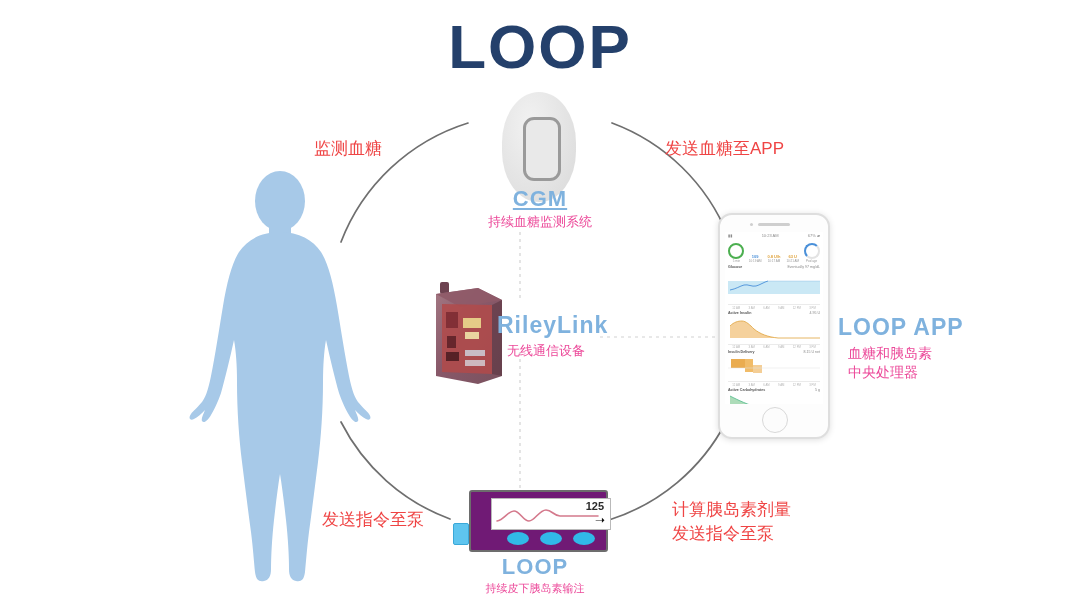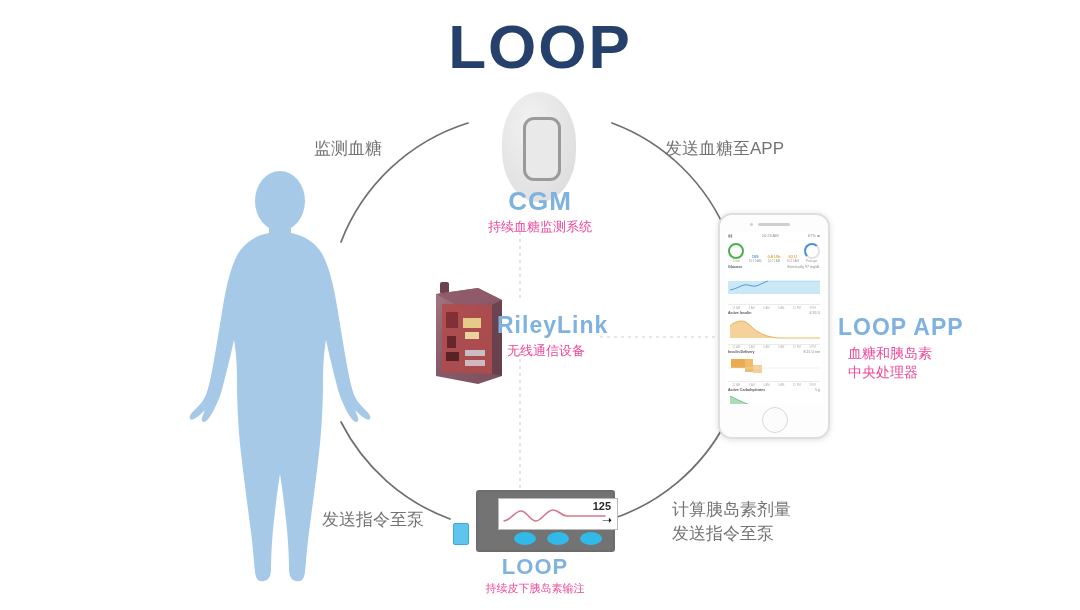--- a/index.html
+++ b/index.html
@@ -86,21 +86,21 @@
     color: #ec4899;
   }
 
   #cgm-label {
     position: absolute;
     left: 440px;
     top: 186px;
     width: 200px;
     text-align: center;
   }
-  #cgm-label .dev-title { font-size: 26px; }
+  #cgm-label .dev-title { font-size: 22px; text-decoration: underline; }
   #cgm-label .dev-sub { font-size: 13px; margin-top: 1px; }
 
   #csii-label {
     position: absolute;
     left: 435px;
     top: 554px;
     width: 200px;
     text-align: center;
   }
   #csii-label .dev-title { font-size: 22px; }
@@ -127,21 +127,21 @@
   #loopapp-label .dev-sub {
     font-size: 14px;
     margin-top: 3px;
     margin-left: 10px;
     line-height: 1.35;
   }
 
   
   .flow-note {
     position: absolute;
-    color: #737373;
+    color: #ef4444;
     font-size: 17px;
     line-height: 1.4;
     white-space: nowrap;
   }
   #note-monitor  { left: 314px; top: 137px; }
   #note-send-bg  { left: 665px; top: 137px; }
   #note-calc     { left: 672px; top: 498px; }
   #note-infuse   { left: 322px; top: 508px; }
 
   
@@ -260,25 +260,25 @@
   
   #csii {
     position: absolute;
     left: 453px;
     top: 490px;
     width: 148px;
     height: 62px;
   }
   .pump-body {
     position: absolute;
-    left: 23px;
+    left: 16px;
     top: 0;
     width: 135px;
     height: 58px;
-    background: #737373;
+    background: #701a75;
     border: 2px solid #6d6d6d;
     border-radius: 3px;
   }
   .pump-tab {
     position: absolute;
     left: 0px;
     top: 33px;
     width: 14px;
     height: 20px;
     background: #5fc5ef;

